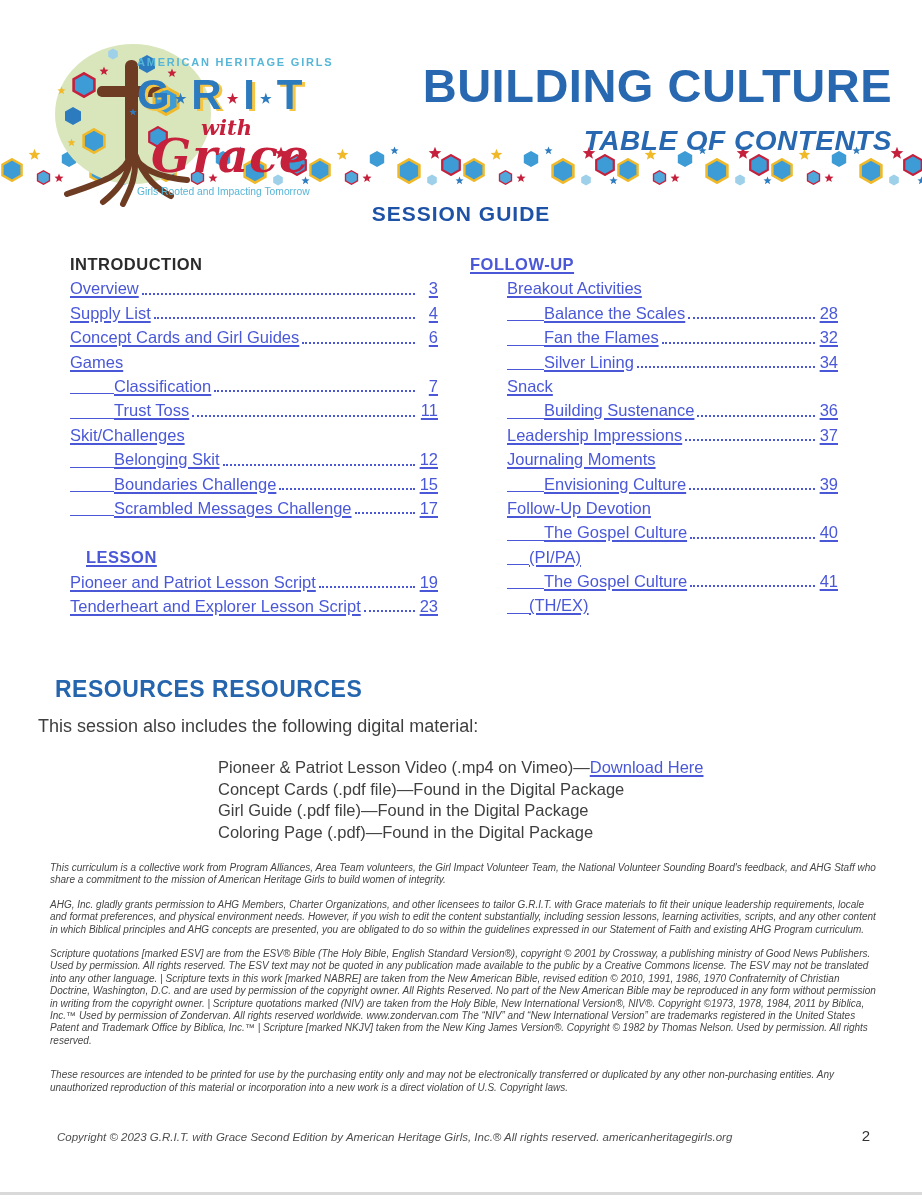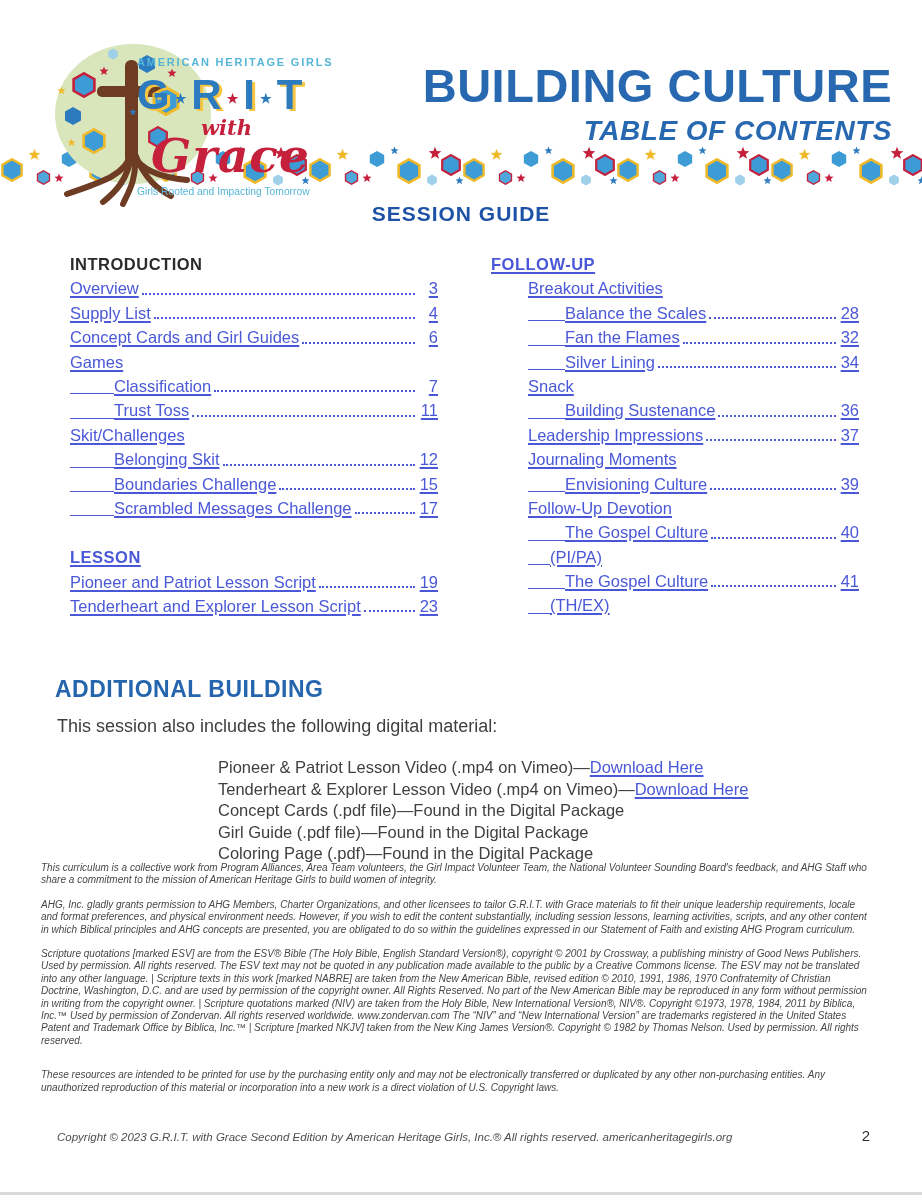--- a/index.html
+++ b/index.html
@@ -17,52 +17,52 @@
           text-shadow:3px 2px 0 #F6C542; white-space:nowrap; }
   .gstar { font-size:13px; vertical-align:6px; margin:0 3px; text-shadow:none; }
   .gstar.blue { color:#2D7BBF; } .gstar.red { color:#C5203C; }
   .with-word { margin:-4px 0 0 64px; font-family:"DejaVu Serif", serif; font-style:italic; font-weight:bold;
                font-size:21px; color:#C5203C; }
   .grace-word { margin:-12px 0 0 14px; font-family:"DejaVu Serif", serif; font-style:italic; font-weight:bold;
                 font-size:47px; letter-spacing:1px; color:#C5203C; }
   .logo-tagline { margin-top:3px; font-size:10.3px; color:#56B6D8; white-space:nowrap; }
   .title-block { position:absolute; right:30px; top:58px; text-align:right; }
   .doc-title { font-size:47px; font-weight:bold; color:#2768B0; letter-spacing:0.5px; white-space:nowrap;text-align:right; }
-  .doc-subtitle { margin-top:2px; font-size:28px; font-weight:bold; font-style:italic; color:#2768B0; letter-spacing:0.5px; }
+  .doc-subtitle { margin-top:12px; font-size:28px; font-weight:bold; font-style:italic; color:#2768B0; letter-spacing:0.5px; }
 
   .session-guide { position:absolute; top:202px; left:0; width:100%; text-align:center;
                    font-size:21px; font-weight:bold; letter-spacing:1px; color:#1E52A6; }
 
   
   .toc { position:absolute; top:252px; left:70px; width:790px; display:flex; }
   .toc-col { width:368px; font-size:16.5px; color:#4A58D8; }
-  .toc-col.right { margin-left:53px; }
+  .toc-col.right { margin-left:32px; }
   .trow { display:flex; align-items:baseline; height:24.4px; line-height:24.4px; white-space:nowrap; }
   .black-hdr { color:#2B2B2B; font-weight:bold; letter-spacing:0.5px; }
   .blue-hdr { font-weight:bold; letter-spacing:0.5px; }
   .lbl, .pg, .blue-hdr .lbl { text-decoration:underline; text-decoration-thickness:1.5px; text-underline-offset:2px; }
   .dots { flex:1; min-width:10px; margin:0 3px; border-bottom:2px dotted #4A58D8; align-self:flex-end; margin-bottom:6px; }
   .pg { min-width:20px; text-align:right; }
   .lead { border-bottom:1.5px solid #4A58D8; align-self:flex-end; margin-bottom:4px; }
   .left .i1 > .lead { width:44px; }
   .right .hdr-i1 { padding-left:37px; }
   .right .row-i1 { padding-left:37px; }
   .right .i2 > .lead { margin-left:37px; width:37px; }
   .right .cont > .lead { margin-left:37px; width:22px; }
-  .lesson-gap { margin-top:25px; }
+  .lesson-gap { margin-top:25px;margin-left:16px; }
 
   
   .add-res-heading { position:absolute; top:676px; left:55px; font-size:23px; font-weight:bold;
                      letter-spacing:0.5px; color:#2565AE; }
-  .add-res-intro { position:absolute; top:716px; left:57px; font-size:18px; color:#3F3F3F; }
+  .add-res-intro { position:absolute; top:716px; left:38px; font-size:18px; color:#3F3F3F; }
   .dl-list { position:absolute; top:757px; left:218px; font-size:16.5px; line-height:21.5px; color:#3F3F3F; }
   .dl-link { color:#4A58D8; text-decoration:underline; text-decoration-thickness:1.5px; text-underline-offset:2px; cursor:pointer; }
 
   
-  .legal { position:absolute; top:862px; left:41px; width:830px; font-size:10px; line-height:12.4px;
+  .legal { position:absolute; top:862px; left:50px; width:830px; font-size:10px; line-height:12.4px;
            font-style:italic; color:#464646; }
   .legal p { margin-bottom:12px; }
   .legal p.big-gap { margin-top:22px; }
 
   
   .footer-copy { position:absolute; top:1131px; left:57px; font-size:11.5px; font-style:italic; color:#4F4F4F; }
   .footer-page { position:absolute; top:1127px; right:52px; font-size:15px; color:#333; }
   .bottom-edge { position:absolute; top:1192px; left:0; width:922px; height:3px; background:#d9d9d9; }
 </style>
 </head>
@@ -276,25 +276,24 @@
           <span class="dots"></span>
           <span class="pg">41</span>
         </div>
       <div class="trow i2 cont">
           <span class="lead"></span>
           <span class="lbl">(TH/EX)</span>
         </div>
     </div>
   </div>
 
-  <div class="add-res-heading">ADDITIONAL BUILDING</div>
+  <div class="add-res-heading">RESOURCES RESOURCES</div>
   <div class="add-res-intro">This session also includes the following digital material:</div>
   <div class="dl-list">
     <div class="dl-row"><span>Pioneer &amp; Patriot Lesson Video (.mp4 on Vimeo)—</span><span class="dl-link">Download Here</span></div>
-    <div class="dl-row"><span>Tenderheart &amp; Explorer Lesson Video (.mp4 on Vimeo)—</span><span class="dl-link">Download Here</span></div>
     <div class="dl-row"><span>Concept Cards (.pdf file)—Found in the Digital Package</span></div>
     <div class="dl-row"><span>Girl Guide (.pdf file)—Found in the Digital Package</span></div>
     <div class="dl-row"><span>Coloring Page (.pdf)—Found in the Digital Package</span></div>
   </div>
 
   <div class="legal">
     <p>This curriculum is a collective work from Program Alliances, Area Team volunteers, the Girl Impact Volunteer Team, the National Volunteer Sounding Board's feedback, and AHG Staff who share a commitment to the mission of American Heritage Girls to build women of integrity.</p>
     <p>AHG, Inc. gladly grants permission to AHG Members, Charter Organizations, and other licensees to tailor G.R.I.T. with Grace materials to fit their unique leadership requirements, locale and format preferences, and physical environment needs. However, if you wish to edit the content substantially, including session lessons, learning activities, scripts, and any other content in which Biblical principles and AHG concepts are presented, you are obligated to do so within the guidelines expressed in our Statement of Faith and existing AHG Program curriculum.</p>
     <p>Scripture quotations [marked ESV] are from the ESV® Bible (The Holy Bible, English Standard Version®), copyright © 2001 by Crossway, a publishing ministry of Good News Publishers. Used by permission. All rights reserved. The ESV text may not be quoted in any publication made available to the public by a Creative Commons license. The ESV may not be translated into any other language. | Scripture texts in this work [marked NABRE] are taken from the New American Bible, revised edition © 2010, 1991, 1986, 1970 Confraternity of Christian Doctrine, Washington, D.C. and are used by permission of the copyright owner. All Rights Reserved. No part of the New American Bible may be reproduced in any form without permission in writing from the copyright owner. | Scripture quotations marked (NIV) are taken from the Holy Bible, New International Version®, NIV®. Copyright ©1973, 1978, 1984, 2011 by Biblica, Inc.™ Used by permission of Zondervan. All rights reserved worldwide. www.zondervan.com The “NIV” and “New International Version” are trademarks registered in the United States Patent and Trademark Office by Biblica, Inc.™ | Scripture [marked NKJV] taken from the New King James Version®. Copyright © 1982 by Thomas Nelson. Used by permission. All rights reserved.</p>
     <p class="big-gap">These resources are intended to be printed for use by the purchasing entity only and may not be electronically transferred or duplicated by any other non-purchasing entities. Any unauthorized reproduction of this material or incorporation into a new work is a direct violation of U.S. Copyright laws.</p>

